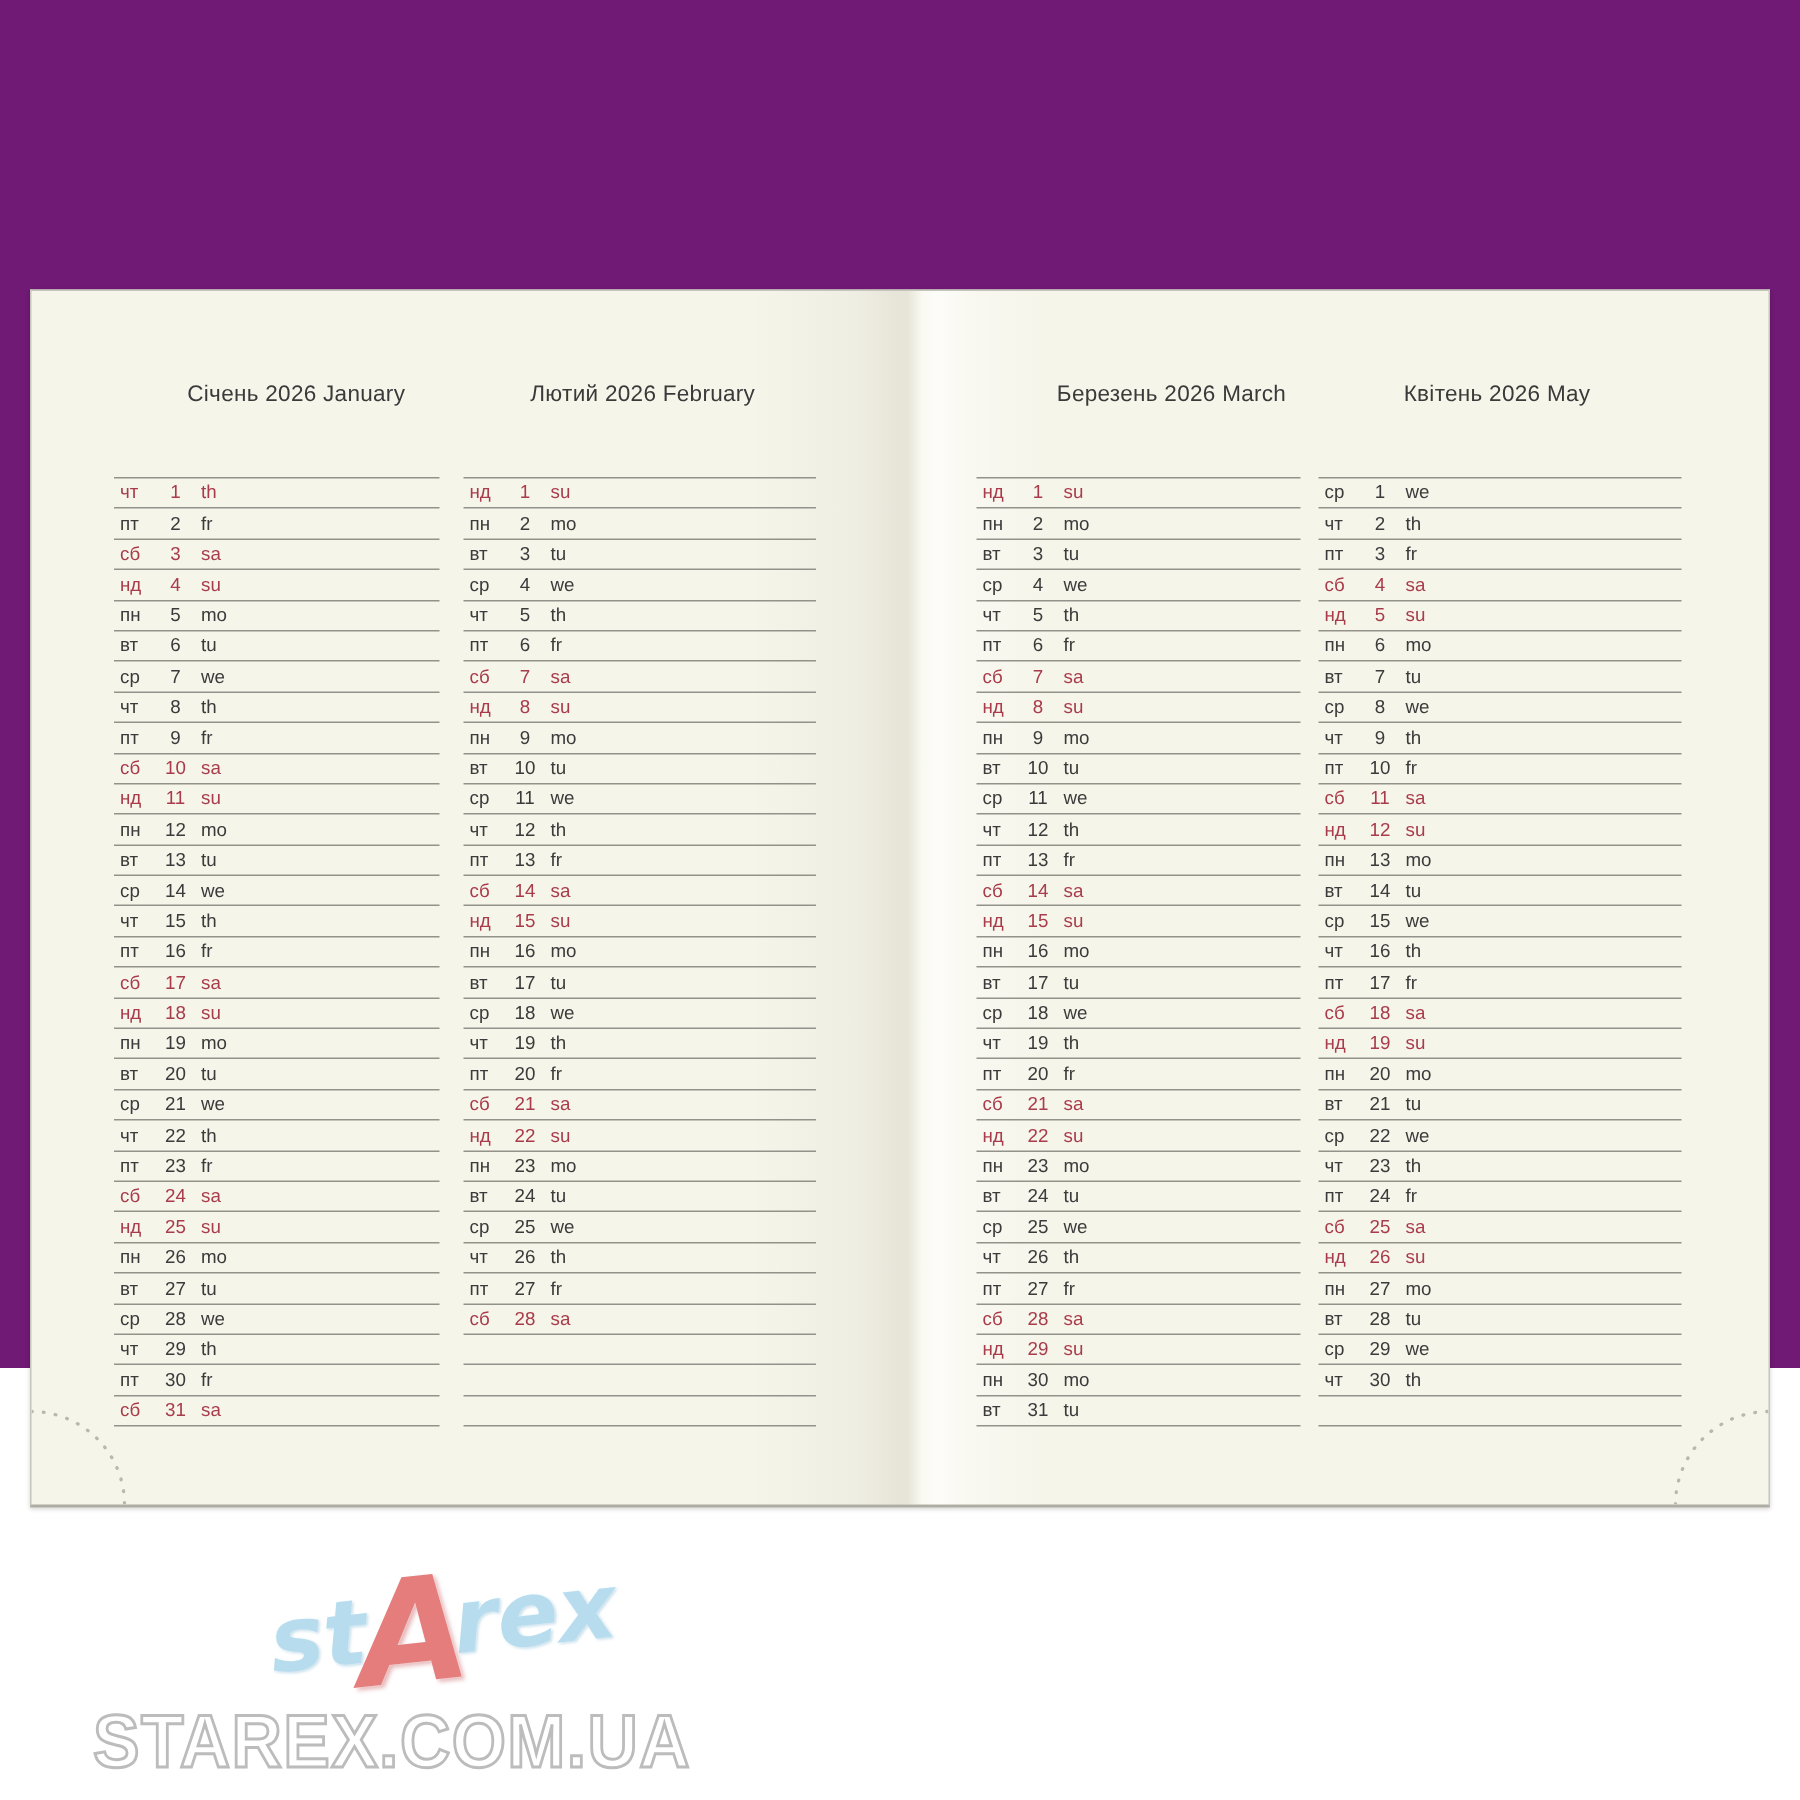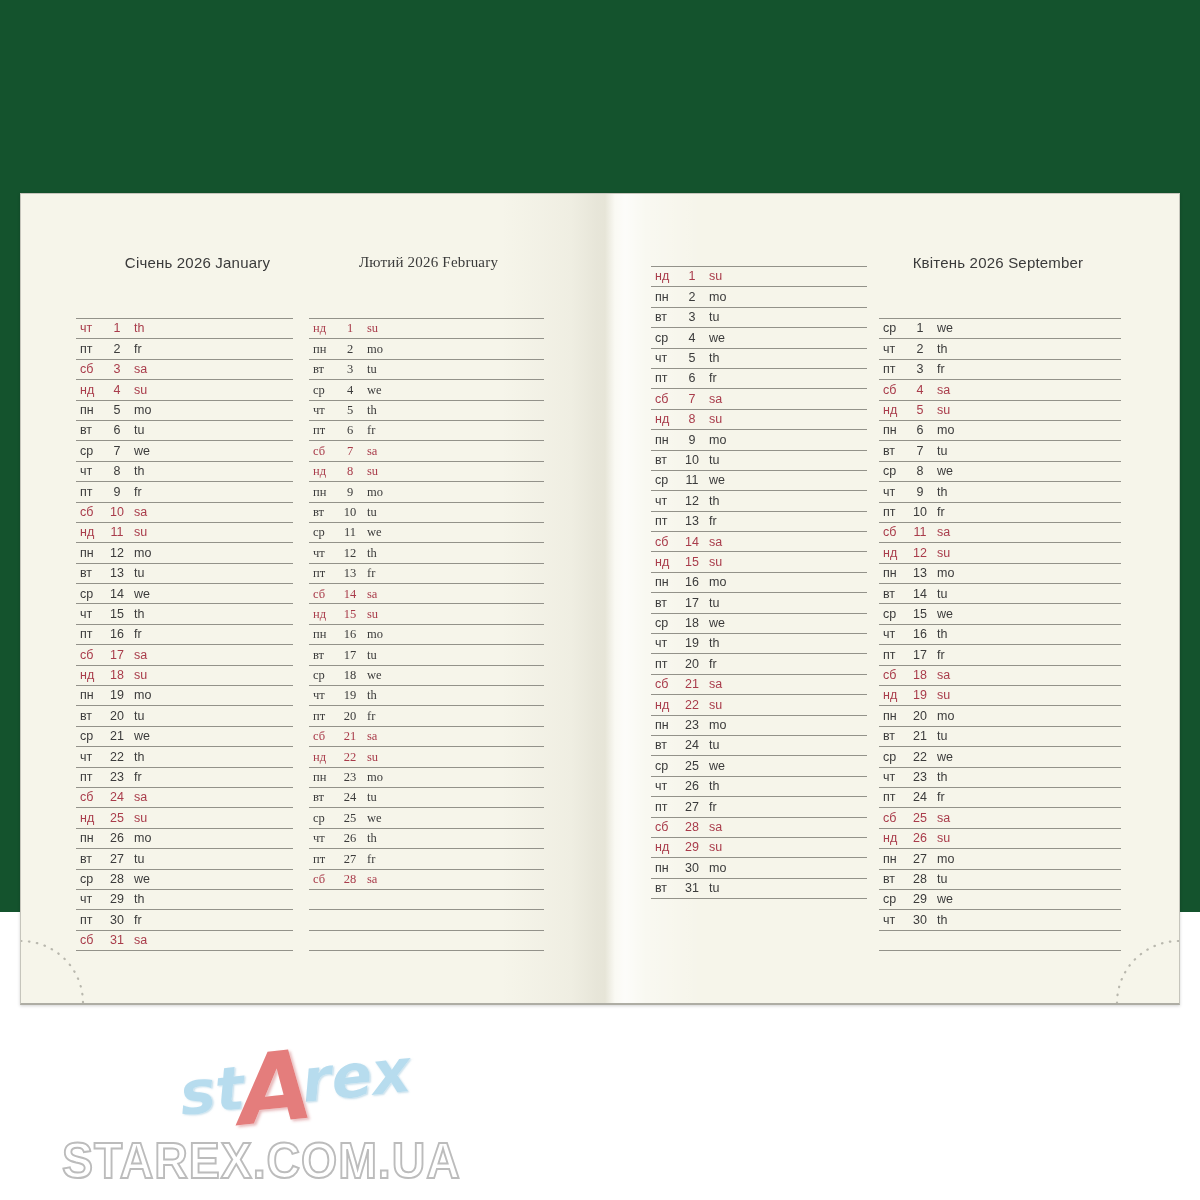--- a/index.html
+++ b/index.html
@@ -4,21 +4,21 @@
 <style>
   :root{
     --page-bg:#f6f5ea;
     --line:#93928a;
     --ink:#3b3b3b;
     --red:#a93c4b;
   }
   *{margin:0;padding:0;box-sizing:border-box;}
   html,body{width:1200px;height:1200px;background:#ffffff;overflow:hidden;
     font-family:"Liberation Sans",sans-serif;}
-  .canvas{position:relative;width:1200px;height:912px;background:#14532d;}
+  .canvas{position:relative;width:1200px;height:912px;background:#701a75;}
 
   
   .spread{
     position:absolute;left:20px;top:193px;width:1160px;height:812px;
     background:var(--page-bg);
     border:1px solid #c6c5bc;border-bottom:2px solid #aeada4;
     box-shadow:0 1px 3px rgba(0,0,0,.18);
     overflow:hidden;
   }
   .spine-shade{
@@ -46,21 +46,21 @@
     height:20.4px;border-bottom:1px solid var(--line);
     display:flex;align-items:center;
     font-size:12.5px;color:var(--ink);padding-left:4px;line-height:1;
   }
   .row .uk{display:inline-block;width:25px;}
   .row .num{display:inline-block;width:24px;text-align:center;}
   .row .en{display:inline-block;padding-left:5px;}
   .row.red{color:var(--red);}
 
   #m-jan{left:55px;width:217px;}
-  #m-feb{left:288px;width:235px;font-family:Liberation Serif, serif;}
+  #m-feb{left:288px;width:235px;}
   #m-mar{left:630px;width:216px;}
   #m-apr{left:858px;width:242px;}
   #m-jan .month-title{transform:translateX(13px);}
   #m-feb .month-title{transform:translateX(2px);}
   #m-mar .month-title{transform:translateX(22px);}
   #m-apr .month-title{transform:translateX(-2px);}
 
   
   .corner-arc{position:absolute;bottom:0;width:70px;height:70px;pointer-events:none;}
   .corner-arc.left{left:0;}
@@ -403,20 +403,21 @@
             <span class="num">28</span>
             <span class="en">sa</span>
           </div>
           <div class="row empty"></div>
           <div class="row empty"></div>
           <div class="row empty"></div>
         </div>
     </div>
 
     <div class="month" id="m-mar">
+      <div class="month-title">Березень 2026 March</div>
       <div class="rows">
           <div class="row red">
             <span class="uk">нд</span>
             <span class="num">1</span>
             <span class="en">su</span>
           </div>
           <div class="row">
             <span class="uk">пн</span>
             <span class="num">2</span>
             <span class="en">mo</span>
@@ -563,21 +564,21 @@
           </div>
           <div class="row">
             <span class="uk">вт</span>
             <span class="num">31</span>
             <span class="en">tu</span>
           </div>
         </div>
     </div>
 
     <div class="month" id="m-apr">
-      <div class="month-title">Квітень 2026 September</div>
+      <div class="month-title">Квітень 2026 May</div>
       <div class="rows">
           <div class="row">
             <span class="uk">ср</span>
             <span class="num">1</span>
             <span class="en">we</span>
           </div>
           <div class="row">
             <span class="uk">чт</span>
             <span class="num">2</span>
             <span class="en">th</span>

